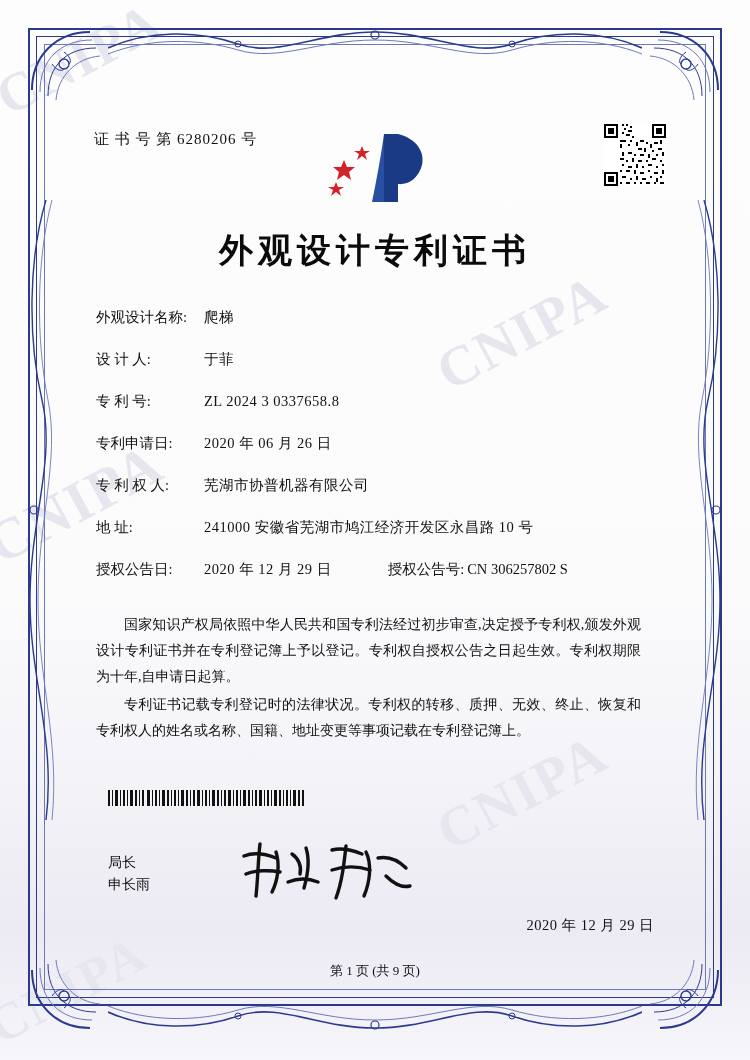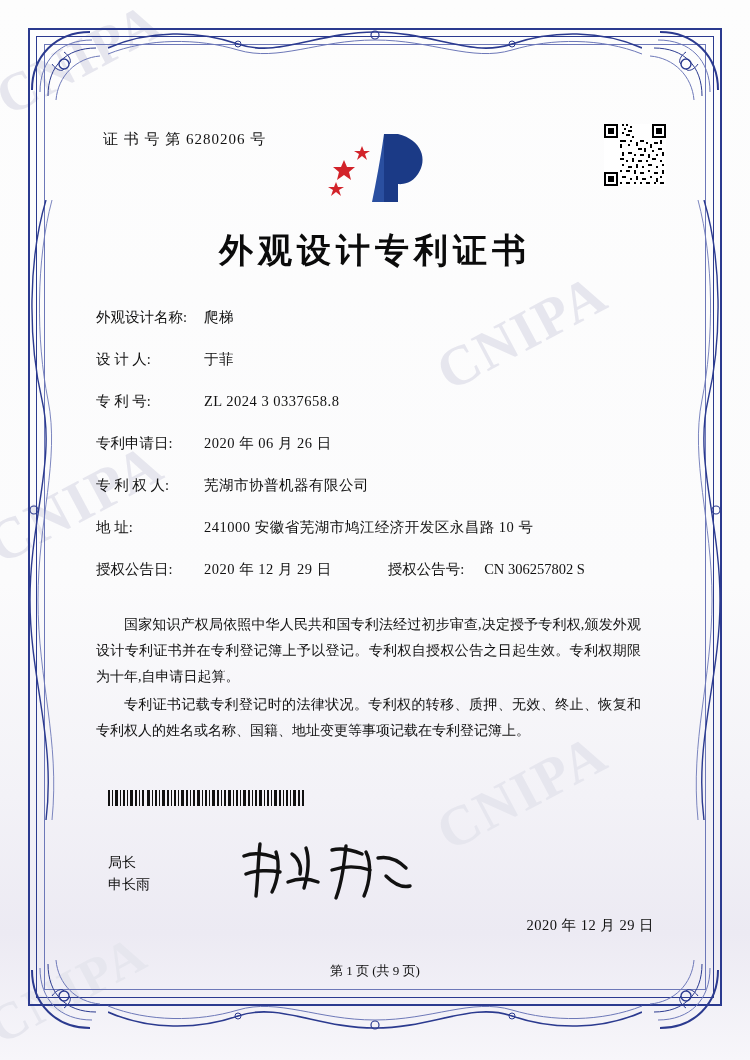--- a/index.html
+++ b/index.html
@@ -90,21 +90,20 @@
     left: 0; top: 0; right: 0; bottom: 0;
   }
 
   .cert-no {
     position: absolute;
     left: 94px;
     top: 130px;
     font-size: 15px;
     color: #111;
     letter-spacing: 1px;
-    margin-left: 9px;
   }
 
   .emblem {
     position: absolute;
     left: 322px;
     top: 126px;
     width: 108px;
     height: 84px;
   }
 
@@ -150,21 +149,21 @@
   .field .val {
     display: inline-block;
     letter-spacing: 0.5px;
   }
   .field .lbl2 {
     display: inline-block;
     margin-left: 56px;
   }
   .field .val2 {
     display: inline-block;
-    margin-left: 20px;
+    margin-left: 3px;
   }
 
   .paras {
     position: absolute;
     left: 96px;
     top: 612px;
     width: 558px;
     font-size: 14px;
     line-height: 26px;
     color: #111;

